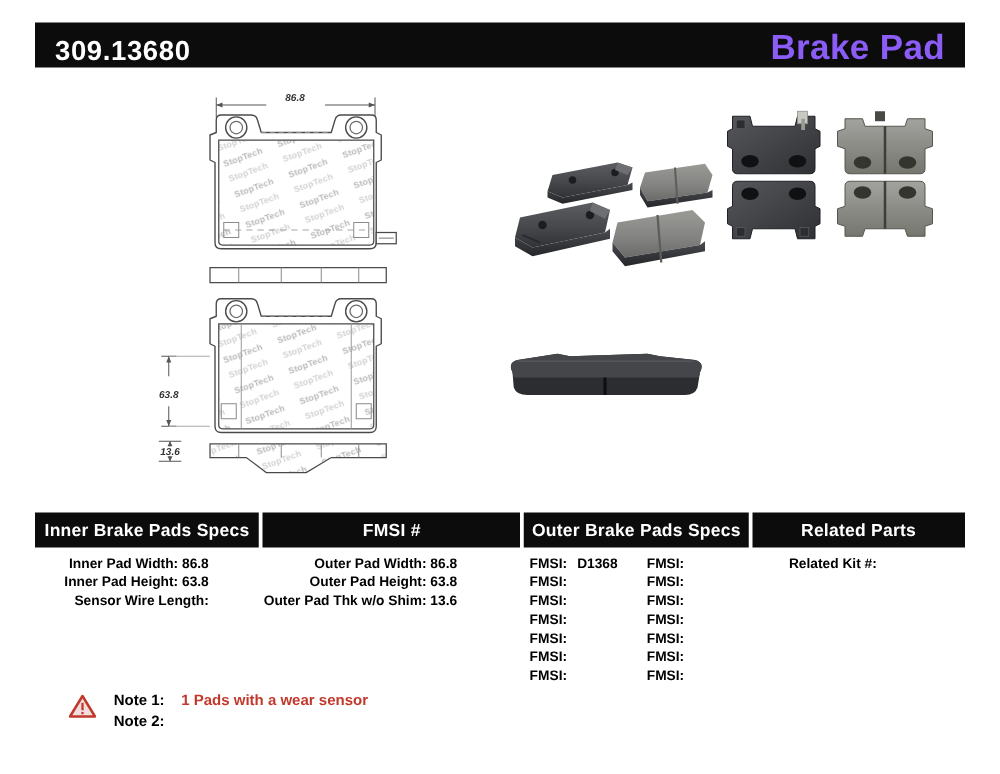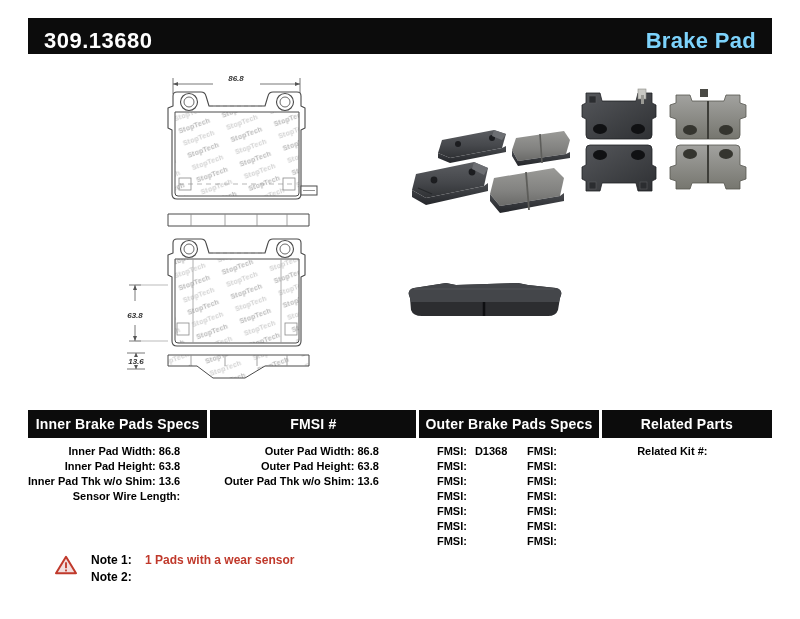--- a/index.html
+++ b/index.html
@@ -17,21 +17,21 @@
   .header-bar{
     position:absolute; left:28px; top:18px; width:744px; height:36px;
     background:#0c0c0c;
     display:flex; align-items:flex-end; justify-content:space-between;
     padding:0 16px;
   }
   .part-number{
     color:#fff; font-size:22px; font-weight:bold; letter-spacing:.5px;
   }
   .product-type{
-    color:#7dd3fc; font-size:22px; font-weight:bold; letter-spacing:.3px;
+    color:#8b5cf6; font-size:28px; font-weight:bold; letter-spacing:.3px;
   }
 
   
   .drawings{ position:absolute; left:0; top:58px; width:800px; height:330px; }
 
   .dwg-svg{ position:absolute; }
 
   
   .photo{ position:absolute; }
 
@@ -322,24 +322,20 @@
     <div class="col-inner">
       <div class="spec-row">
         <span>Inner Pad Width:</span>
         <span class="val">86.8</span>
       </div>
       <div class="spec-row">
         <span>Inner Pad Height:</span>
         <span class="val">63.8</span>
       </div>
       <div class="spec-row">
-        <span>Inner Pad Thk w/o Shim:</span>
-        <span class="val">13.6</span>
-      </div>
-      <div class="spec-row">
         <span>Sensor Wire Length:</span>
         <span class="val"></span>
       </div>
     </div>
 
     <div class="col-outer">
       <div class="spec-row">
         <span>Outer Pad Width:</span>
         <span class="val">86.8</span>
       </div>

